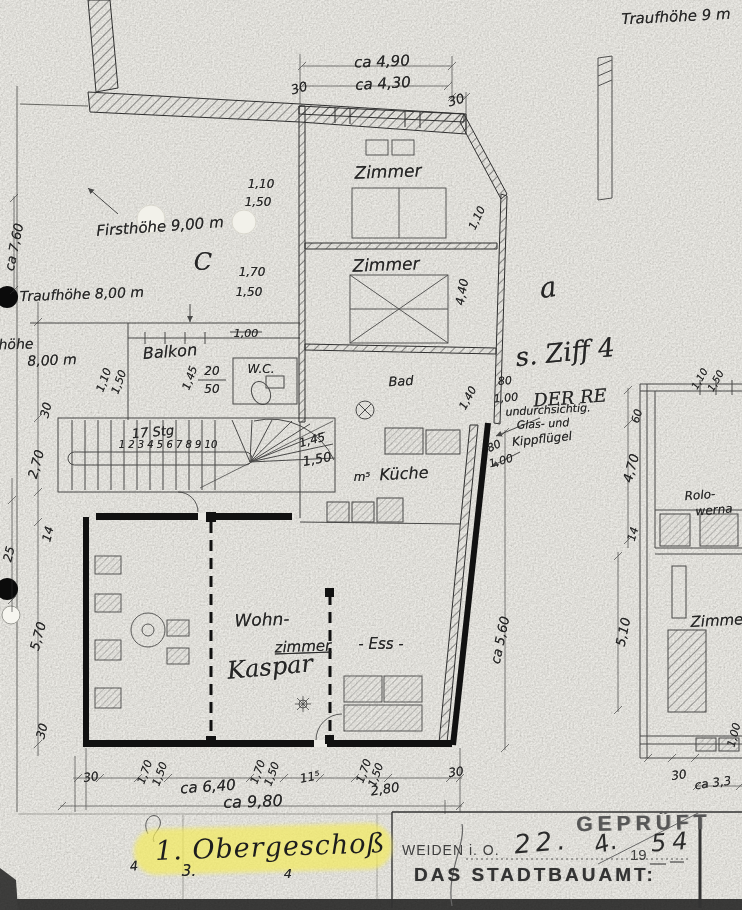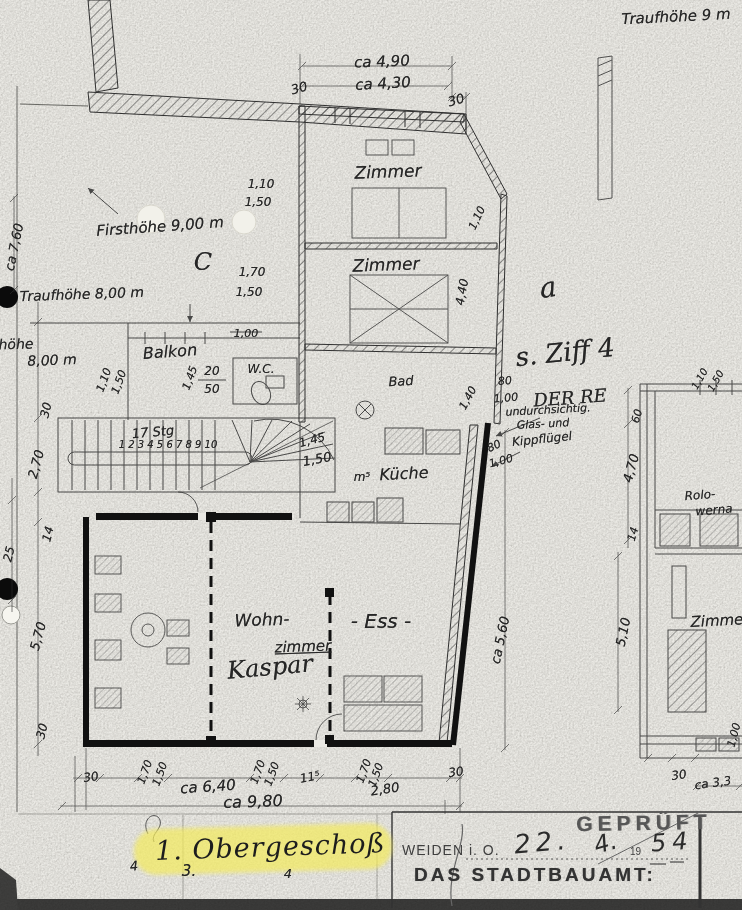--- a/index.html
+++ b/index.html
@@ -21,21 +21,21 @@
        transform:rotate(-2deg);letter-spacing:1px;z-index:5;}
   .stamp-gepruft{left:576px;top:811px;font-weight:bold;font-size:21px;
        font-family:"Liberation Sans",sans-serif;letter-spacing:5px;color:#565656;
        transform:rotate(-1deg);text-shadow:1px 0 0 rgba(86,86,86,.55);}
   .stamp-city{left:402px;top:842px;font-size:14px;font-family:"Liberation Sans",sans-serif;
        color:#3f3f3f;letter-spacing:1px;}
   .stamp-day{left:514px;top:827px;font:italic 26px "DejaVu Sans",sans-serif;color:#2b2b2b;
        letter-spacing:5px;transform:rotate(-5deg);}
   .stamp-month{left:594px;top:829px;font:italic 24px "DejaVu Sans",sans-serif;color:#2b2b2b;
        transform:rotate(-15deg);}
-  .stamp-year-printed{left:630px;top:846px;font-size:10px;
+  .stamp-year-printed{left:630px;top:846px;font-size:15px;
        font-family:"Liberation Sans",sans-serif;color:#3f3f3f;}
   .stamp-year-hand{left:651px;top:828px;font:italic 24px "DejaVu Sans",sans-serif;
        color:#2b2b2b;letter-spacing:6px;transform:rotate(-4deg);}
   .stamp-office{left:414px;top:864px;font-weight:bold;font-size:19px;
        font-family:"Liberation Sans",sans-serif;letter-spacing:3px;color:#333;
        text-shadow:0 0 .8px rgba(50,50,50,.6);}
 </style>
 </head>
 <body>
 
@@ -309,21 +309,21 @@
       <span class="ann" style="left: 317px; top: 459px; font-size: 13px; --r: -10deg;">1,50</span>
       <span class="ann" style="left: 14px; top: 247px; font-size: 13px; --r: -78deg;">ca 7,60</span>
       <span class="ann" style="left: 46px; top: 410px; font-size: 12px; --r: -75deg;">30</span>
       <span class="ann" style="left: 36px; top: 464px; font-size: 13px; --r: -75deg;">2,70</span>
       <span class="ann" style="left: 9px; top: 554px; font-size: 12px; --r: -75deg;">25</span>
       <span class="ann" style="left: 48px; top: 534px; font-size: 12px; --r: -75deg;">14</span>
       <span class="ann" style="left: 38px; top: 636px; font-size: 13px; --r: -75deg;">5,70</span>
       <span class="ann" style="left: 42px; top: 731px; font-size: 12px; --r: -75deg;">30</span>
       <span class="ann" style="left: 262px; top: 620px; font-size: 17px; --r: -2deg;">Wohn-</span>
       <span class="ann u" style="left: 303px; top: 647px; font-size: 15px; --r: -2deg;">zimmer</span>
-      <span class="ann" style="left: 381px; top: 621px; font-size: 20px; --r: 0deg;">- Ess -</span>
+      <span class="ann" style="left: 381px; top: 644px; font-size: 15px; --r: 0deg;">- Ess -</span>
       <span class="ann hw-big" style="left: 270px; top: 667px; font-size: 24px; --r: -5deg;">Kaspar</span>
       <span class="ann" style="left: 500px; top: 640px; font-size: 13px; --r: -78deg;">ca 5,60</span>
       <span class="ann" style="left: 623px; top: 632px; font-size: 13px; --r: -78deg;">5,10</span>
       <span class="ann" style="left: 700px; top: 495px; font-size: 12px; --r: -5deg;">Rolo-</span>
       <span class="ann" style="left: 714px; top: 510px; font-size: 12px; --r: -5deg;">werna</span>
       <span class="ann" style="left: 720px; top: 621px; font-size: 15px; --r: -3deg;">Zimmer</span>
       <span class="ann" style="left: 700px; top: 379px; font-size: 10px; --r: -60deg;">1,10</span>
       <span class="ann" style="left: 716px; top: 381px; font-size: 10px; --r: -60deg;">1,50</span>
       <span class="ann" style="left: 631px; top: 468px; font-size: 13px; --r: -75deg;">4,70</span>
       <span class="ann" style="left: 633px; top: 534px; font-size: 11px; --r: -75deg;">14</span>

